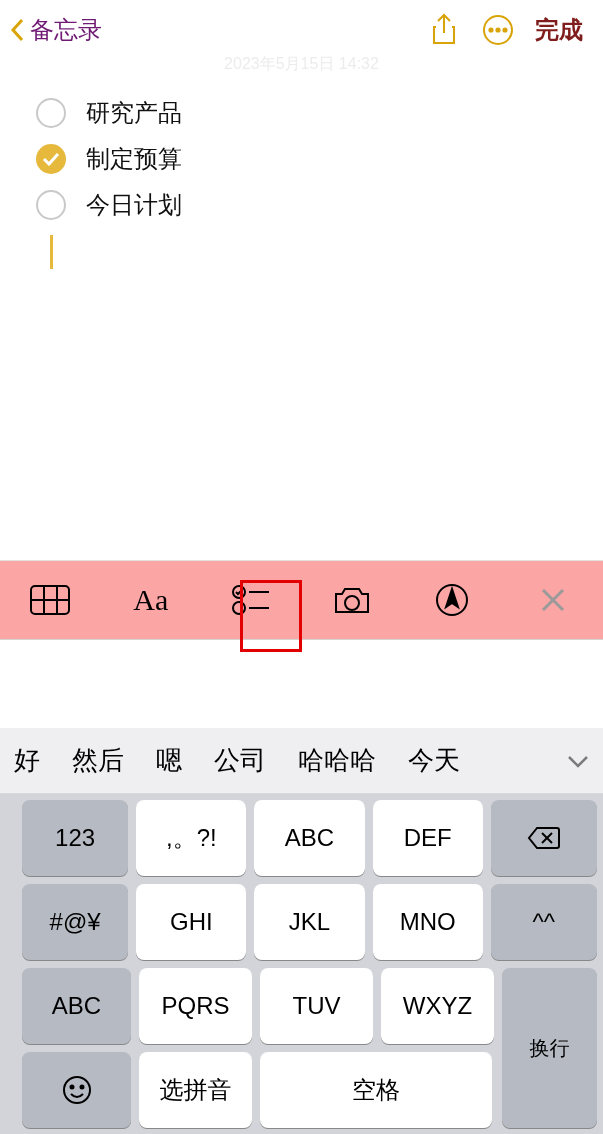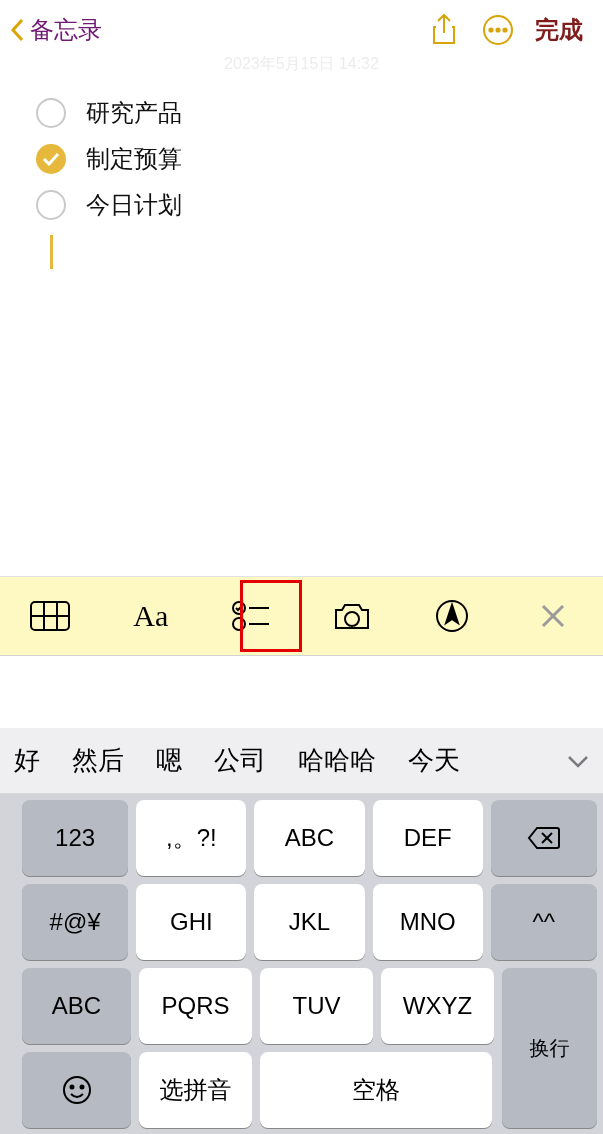--- a/index.html
+++ b/index.html
@@ -14,21 +14,21 @@
     .date { text-align:center; color:#ececec; font-size:16px; margin-top:-6px; }
     .note { padding:8px 36px 0 36px; }
     .title { font-size:40px; font-weight:700; letter-spacing:1px; }
     .ck-row { display:flex; align-items:center; margin-top:14px; }
     .ck { width:30px; height:30px; border-radius:50%; margin-right:20px; display:flex; align-items:center; justify-content:center; }
     .ck.on { background:#e6b93d; }
     .ck.off { border:2px solid #c9c9c9; }
     .ck svg { stroke:#fff; stroke-width:3; fill:none; }
     .ck-txt { font-size:24px; color:#111; }
     .cursor { width:3px; height:34px; background:#e6b93d; margin:14px 0 0 14px; }
-    .fmt-bar { position:absolute; top:576px; left:0; width:603px; height:80px; background:#fef9c3; border-top:1px solid #e2e2e2; border-bottom:1px solid #d3d3d3; display:flex; align-items:flex-end; }
+    .fmt-bar { position:absolute; top:560px; left:0; width:603px; height:80px; background:#fca5a5; border-top:1px solid #e2e2e2; border-bottom:1px solid #d3d3d3; display:flex; align-items:flex-end; }
     .fmt { flex:1; display:flex; align-items:center; justify-content:center; height:100%; }
     .fmt svg { stroke:#000; fill:none; stroke-width:2; }
     .fmt.aa { font-size:30px; font-family:Georgia,serif; color:#000; }
     .fmt.x { color:#9a9a9a; font-size:30px; }
     .hl { position:absolute; top:580px; left:240px; width:62px; height:72px; border:3px solid #e30000; pointer-events:none; }
     .kb { position:absolute; bottom:0; left:0; width:603px; background:#d2d4d9; }
     .cand { height:66px; background:#efeff1; display:flex; align-items:center; padding:0 14px; border-bottom:1px solid #d9d9dc; }
     .cand span { font-size:26px; color:#000; margin-right:32px; white-space:nowrap; }
     .cand .exp { margin-left:auto; margin-right:0; color:#7b7b7f; }
     .rows { padding:6px; }

